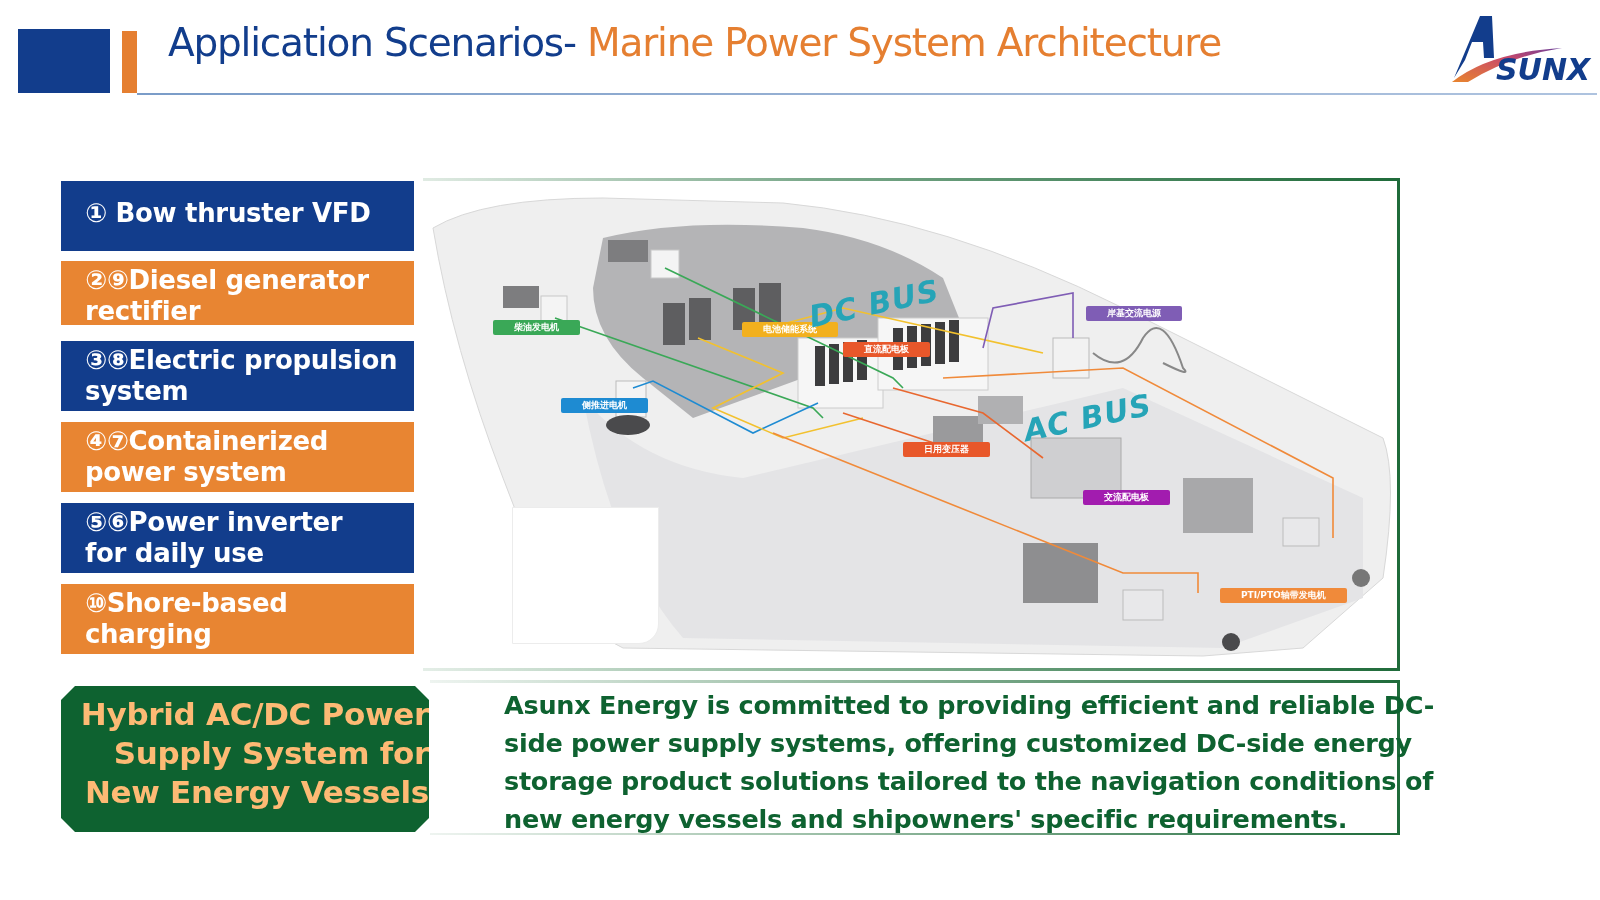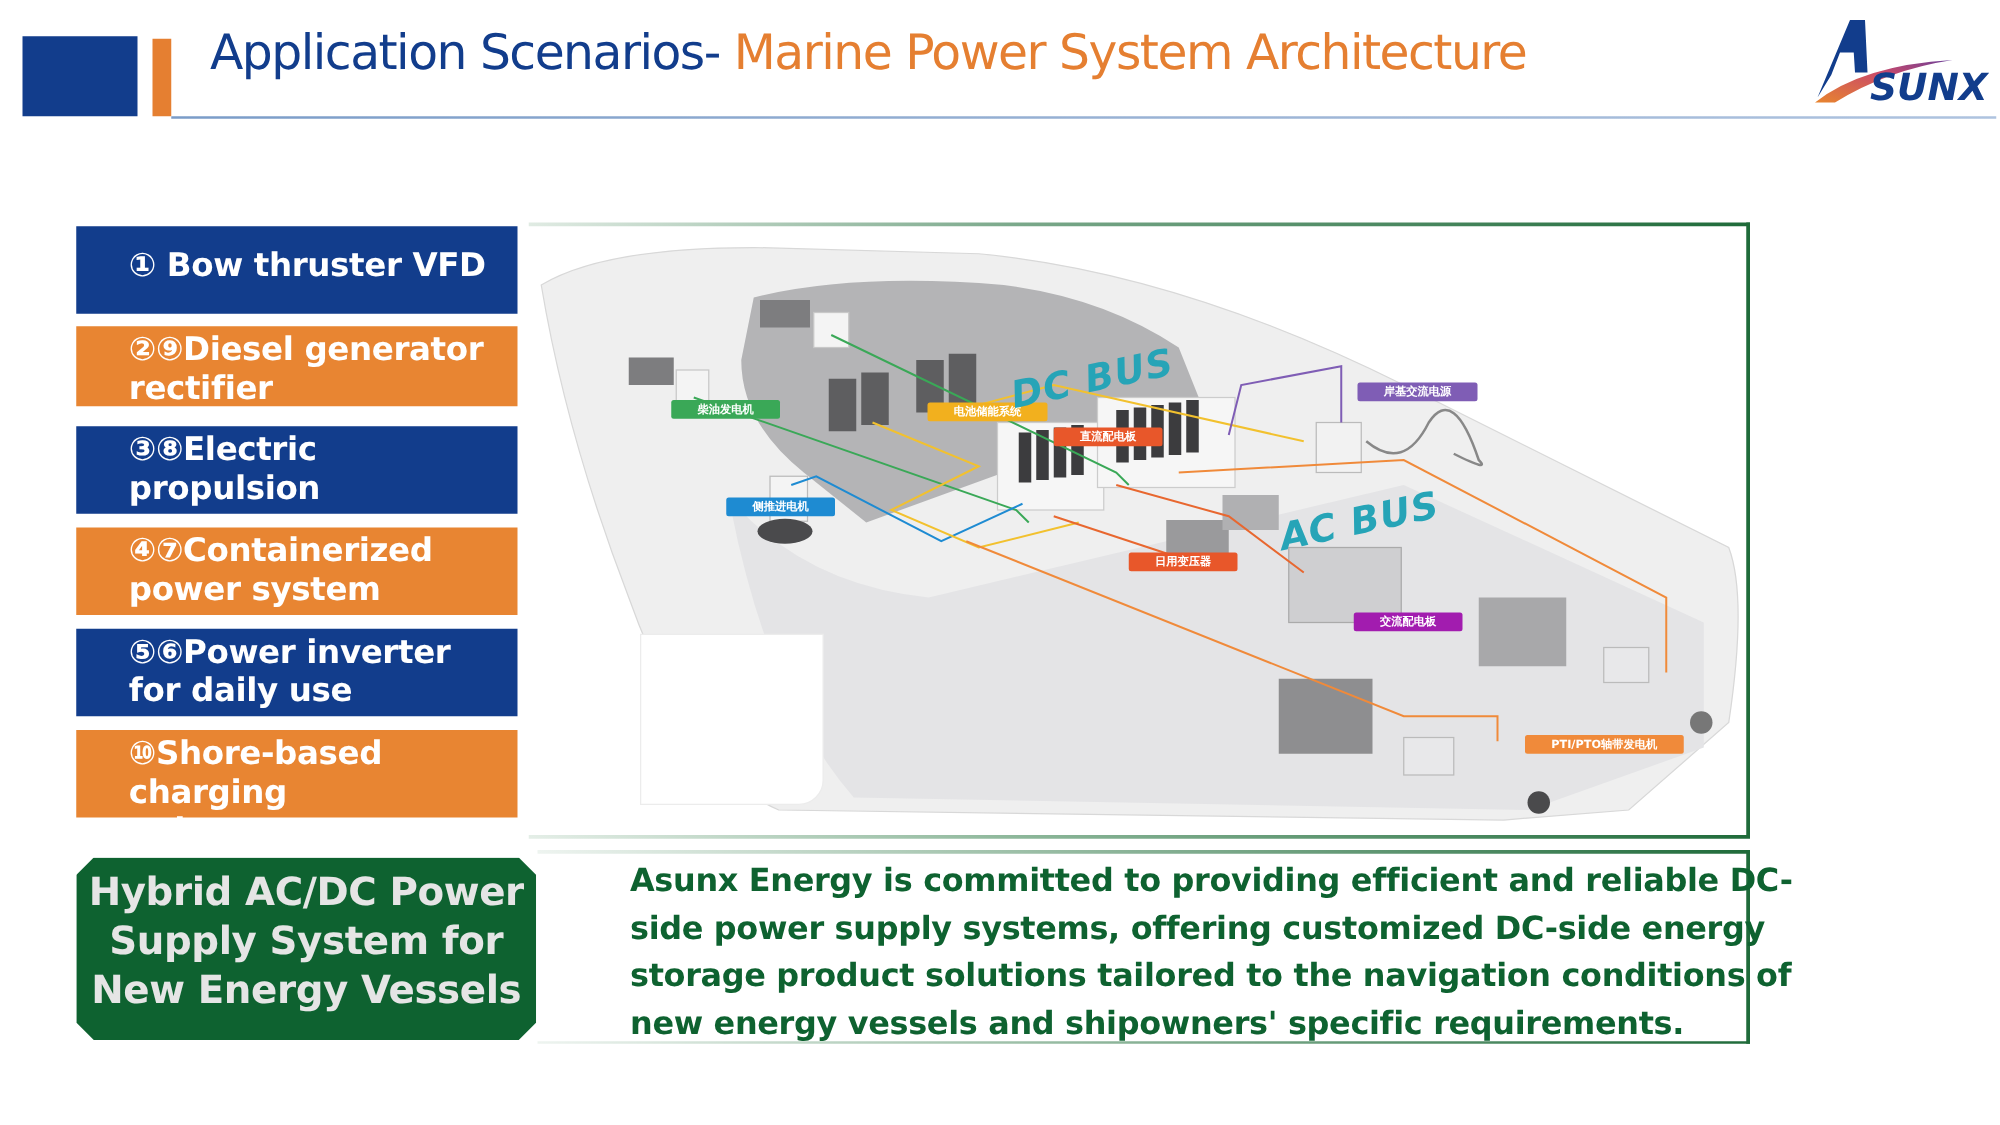--- a/index.html
+++ b/index.html
@@ -15,21 +15,21 @@
   .hdr-line { position: absolute; left: 137px; top: 93px; width: 1460px; height: 2px;
               background: linear-gradient(to right, #7a9cc8, #9db5d6 60%, #aec3df); }
 
   
   .logo { position: absolute; left: 1450px; top: 12px; width: 145px; height: 75px; }
   .logo svg { width: 100%; height: 100%; }
 
   
   .items { position: absolute; left: 61px; top: 181px; width: 353px; }
   .item { position: absolute; left: 0; width: 353px; color: #fff; font-weight: bold;
-          font-size: 26px; line-height: 31px; padding: 4px 0 0 42px; letter-spacing: -0.3px; }
+          font-size: 26px; line-height: 31px; padding: 4px 0 0 24px; letter-spacing: -0.3px; }
   .item.blue { background: #123d8c; }
   .item.orange { background: #e88532; }
   .item .num { font-weight: bold; }
   .item-1 { top: 0; height: 70px; padding-top: 17px; }
   .item-2 { top: 80px; height: 64px; }
   .item-3 { top: 160px; height: 70px; }
   .item-4 { top: 241px; height: 70px; }
   .item-5 { top: 322px; height: 70px; }
   .item-6 { top: 403px; height: 70px; }
 
@@ -42,21 +42,21 @@
                   background: linear-gradient(to right, #e4eee7, #8db79a 40%, #1f6b3a); }
   .diagram svg { position: absolute; left: 0; top: 0; width: 977px; height: 491px; }
 
   .cn-label { position: absolute; font-size: 9px; color: #fff; padding: 1px 21px; border-radius: 2px; white-space: nowrap; font-weight: bold; }
   .bus-label { position: absolute; font-size: 30px; font-weight: bold; color: #26a4b7; font-style: italic; transform: rotate(-12deg); white-space: nowrap; letter-spacing: 1px; }
   .blank-box { position: absolute; left: 89px; top: 329px; width: 147px; height: 137px; border: 1px solid #ececec; border-bottom-right-radius: 20px; background: #fff; }
 
   
   .badge { position: absolute; left: 61px; top: 686px; width: 368px; height: 146px; background: #0e6230;
            clip-path: polygon(14px 0, 354px 0, 368px 14px, 368px 132px, 354px 146px, 14px 146px, 0 132px, 0 14px);
-           color: #e5e5e5; font-weight: bold; font-size: 31px; line-height: 39px; text-align: center; padding-top: 9px; letter-spacing: -0.3px; }
+           color: #fdba74; font-weight: bold; font-size: 31px; line-height: 39px; text-align: right; padding-top: 9px; letter-spacing: -0.3px; }
 
   
   .desc-top { position: absolute; left: 430px; top: 680px; width: 970px; height: 3px;
               background: linear-gradient(to right, #eef4f0, #9cbfa7 40%, #1f6b3a); }
   .desc-right { position: absolute; left: 1397px; top: 680px; width: 3px; height: 155px; background: #1f6b3a; }
   .desc-bottom { position: absolute; left: 430px; top: 833px; width: 970px; height: 2px;
                  background: linear-gradient(to right, #eef4f0, #9cbfa7 40%, #1f6b3a); }
   .desc { position: absolute; left: 462px; top: 686px; width: 935px; color: #0e6230; font-weight: bold;
           font-size: 25.5px; line-height: 38px; letter-spacing: -0.25px; margin-left: 42px; }
 </style>
@@ -165,24 +165,24 @@
       <polyline points="275,160 360,195 290,230 360,260 440,240" stroke="#f2c12e"></polyline>
       <polyline points="345,150 420,130 620,175" stroke="#f2c12e"></polyline>
       <polyline points="420,235 520,268" stroke="#e8672f"></polyline>
       <polyline points="470,210 560,235 620,280" stroke="#e8672f"></polyline>
       <polyline points="350,255 700,395 775,395 775,415" stroke="#f08a3a"></polyline>
       <polyline points="520,200 700,190 910,300 910,360" stroke="#f08a3a"></polyline>
       <polyline points="560,170 570,130 650,115 650,160" stroke="#7f5db5"></polyline>
     </g>
   </svg>
 
-  <span class="cn-label" style="left:70px;top:142px;background:#3aa857;margin-left:44px;">柴油发电机</span>
+  <span class="cn-label" style="left:70px;top:142px;background:#3aa857;">柴油发电机</span>
   <span class="cn-label" style="left:275px;top:144px;background:#f2b01e;margin-left:44px;">电池储能系统</span>
   <span class="cn-label" style="left:420px;top:164px;background:#e8572a;">直流配电板</span>
-  <span class="cn-label" style="left:138px;top:220px;background:#1e8bd2;margin-left:20px;">侧推进电机</span>
+  <span class="cn-label" style="left:138px;top:220px;background:#1e8bd2;">侧推进电机</span>
   <span class="cn-label" style="left:663px;top:128px;background:#7f5db5;">岸基交流电源</span>
   <span class="cn-label" style="left:480px;top:264px;background:#e8572a;">日用变压器</span>
   <span class="cn-label" style="left:660px;top:312px;background:#a21caf;">交流配电板</span>
   <span class="cn-label" style="left:797px;top:410px;background:#f08a3a;">PTI/PTO轴带发电机</span>
 
   <span class="bus-label" style="left:385px;top:108px;">DC BUS</span>
   <span class="bus-label" style="left:600px;top:222px;">AC BUS</span>
 
   <div class="blank-box"></div>
 </div>

